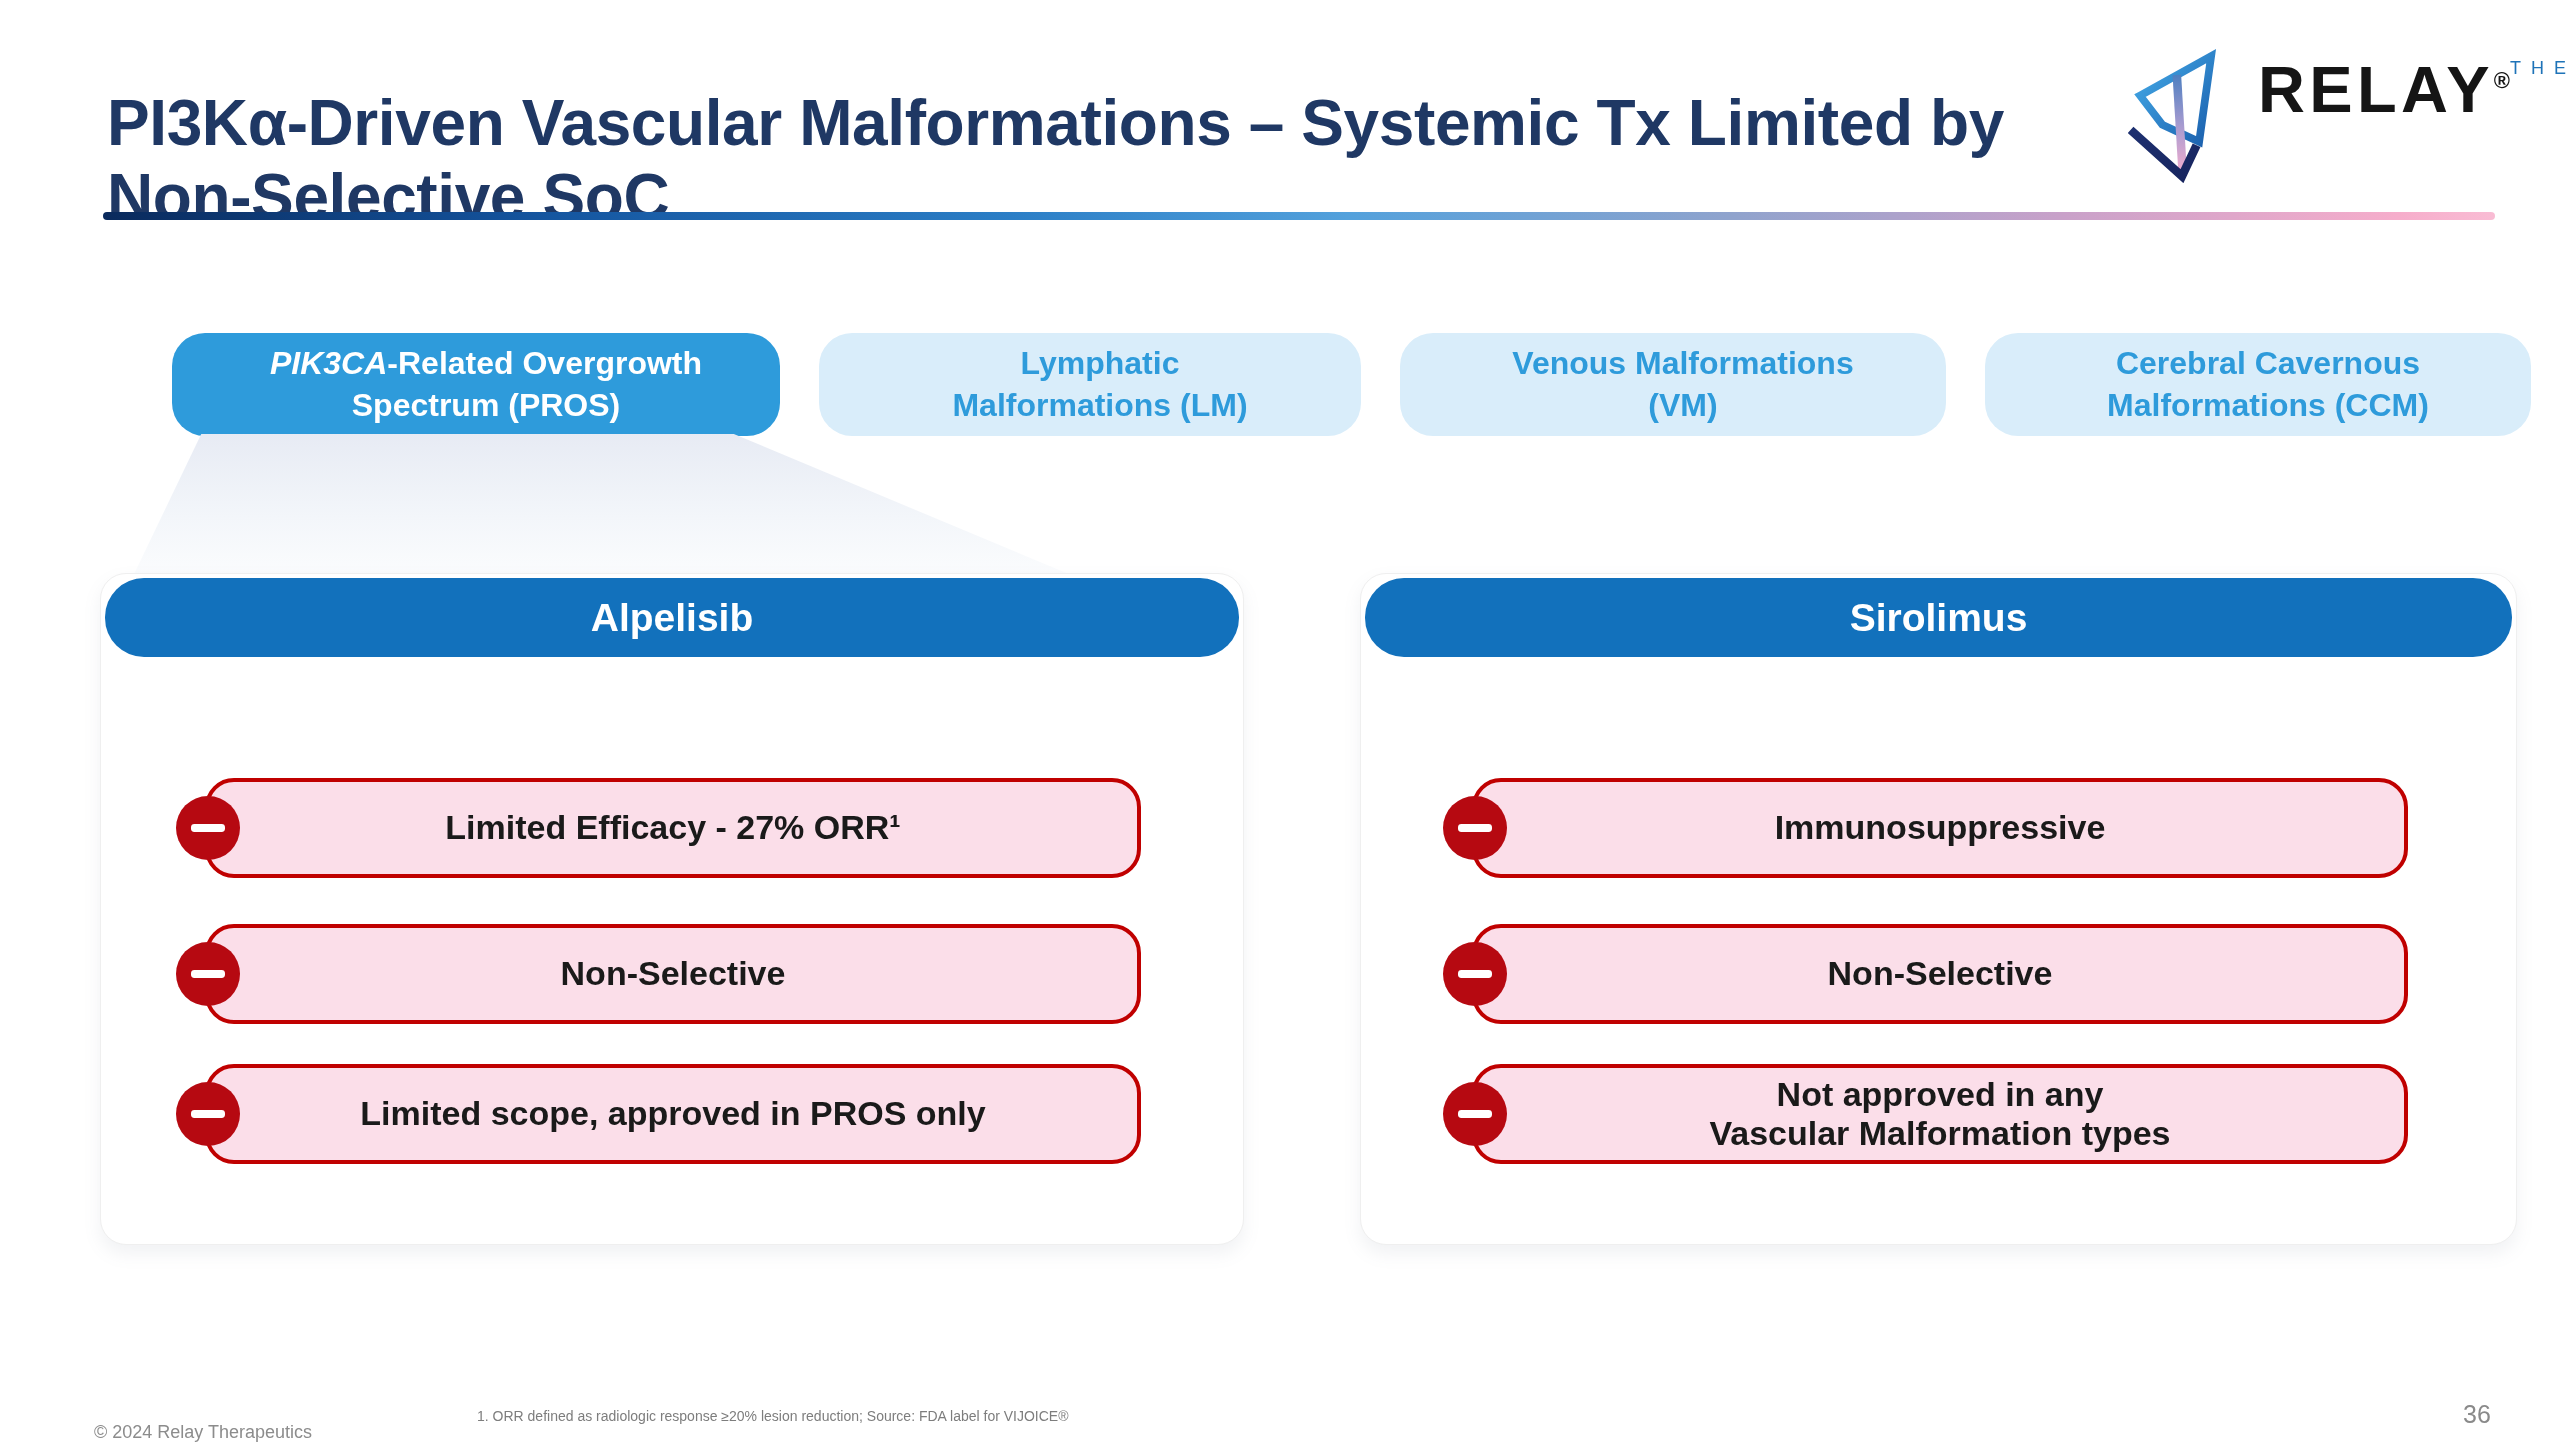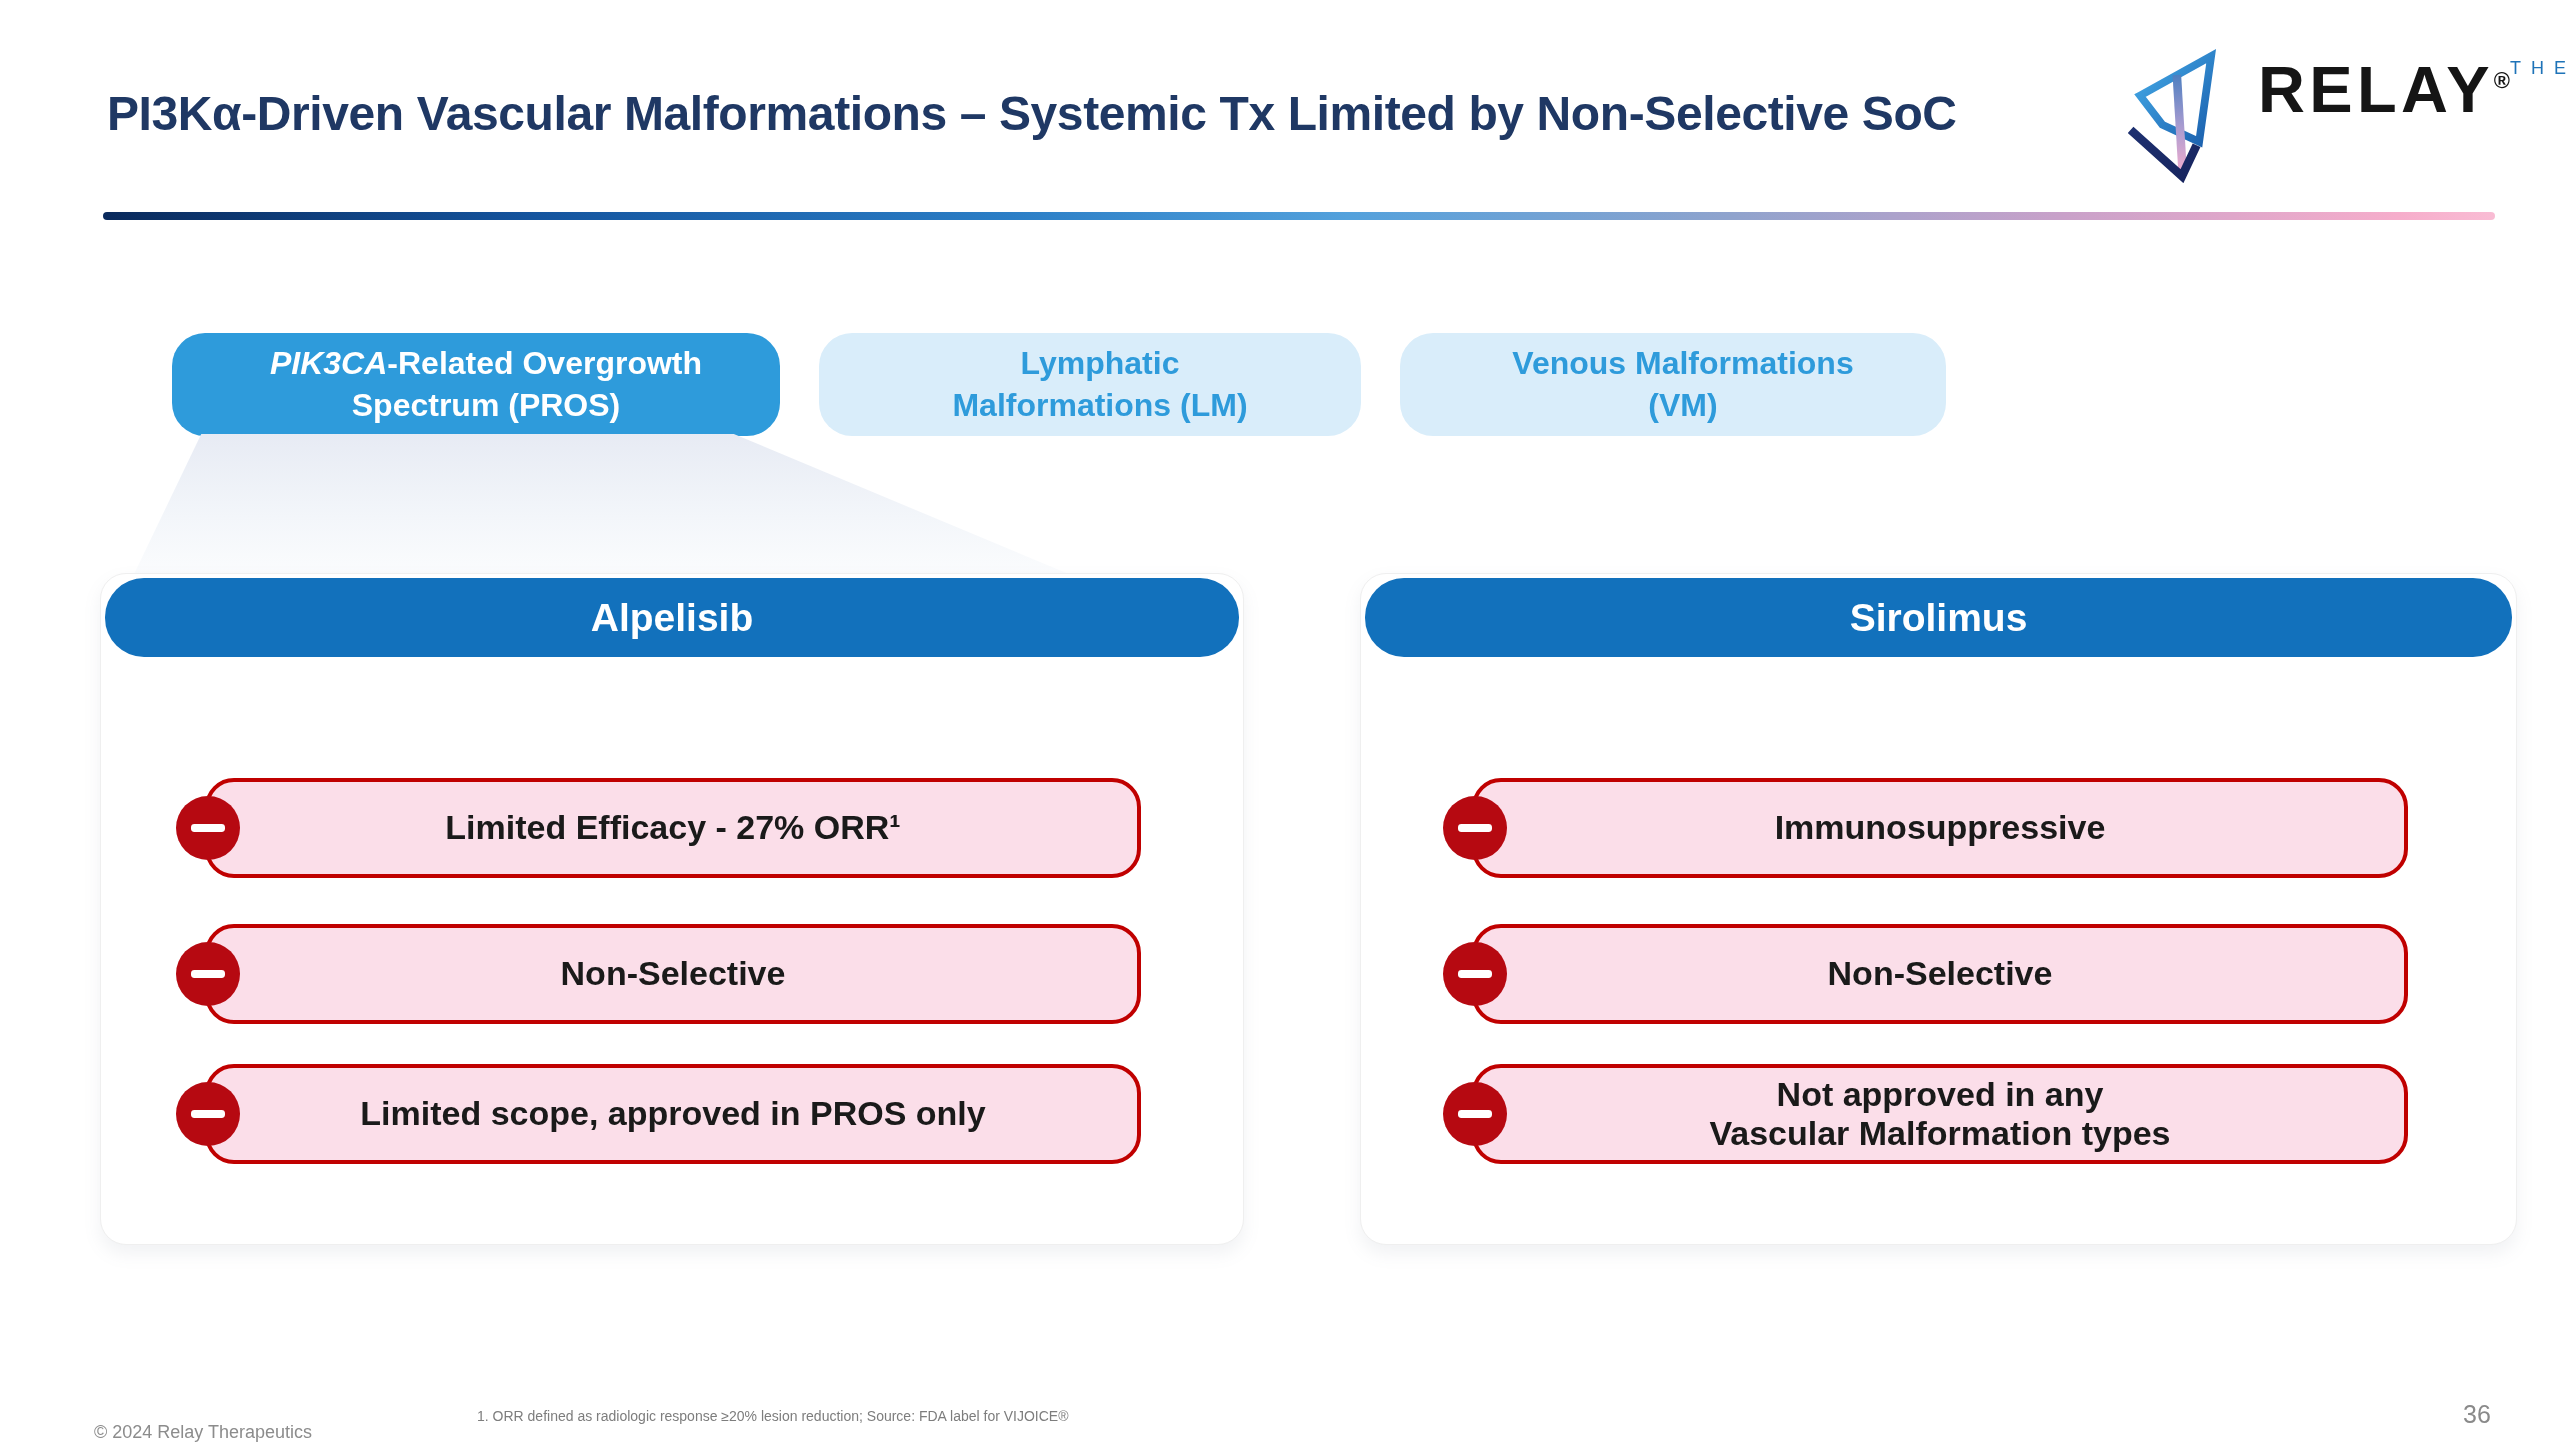--- a/index.html
+++ b/index.html
@@ -1,21 +1,21 @@
 <!DOCTYPE html>
 <html style="font-size:13.7px"><head>
 <meta charset="utf-8">
 <style>
   html,body{margin:0;padding:0;background:#ffffff;}
   .slide{position:relative;width:2576px;height:1449px;background:#ffffff;overflow:hidden;
          font-family:"Liberation Sans",sans-serif;}
 
   
   .title{position:absolute;left:107px;top:86px;width:2001px;
-         font-size:48px;font-weight:bold;color:#1F3864;letter-spacing:-0.4px;}
+         font-size:64px;font-weight:bold;color:#1F3864;letter-spacing:-0.4px;}
   .divider{position:absolute;left:103px;top:212px;width:2392px;height:7.7px;border-radius:4.3px;
          background:linear-gradient(90deg,#0A2A5C 0%,#14549E 18%,#2B7EC6 38%,#53A1DC 52%,
                     #8FA3CD 68%,#C9A1C9 82%,#F6ADCB 96%,#F9BCD4 100%);}
 
   
   .logo{position:absolute;left:2128px;top:39px;display:flex;align-items:flex-start;gap:22px;}
   .logo-mark{width:108px;height:144px;}
   .logo-text{display:flex;flex-direction:row;margin-top:9px;}
   .logo-name{font-size:65px;line-height:65px;font-weight:bold;color:#151515;letter-spacing:4.3px;}
   .logo-reg{font-size:22px;vertical-align:24px;letter-spacing:0;}
@@ -104,20 +104,24 @@
 Spectrum (PROS)</span></span>
     </div>
     <div class="tab tab-inactive tab-w2">
       <span class="tab-label">Lymphatic
 Malformations (LM)</span>
     </div>
     <div class="tab tab-inactive tab-w3">
       <span class="tab-label">Venous Malformations
 (VM)</span>
     </div>
+    <div class="tab tab-inactive tab-w4">
+      <span class="tab-label">Cerebral Cavernous
+Malformations (CCM)</span>
+    </div>
   </div>
 
   <div class="funnel"></div>
 
   <div class="card card-left">
     <div class="card-header">Alpelisib</div>
     <div class="pill pill-1">
       <span class="minus-badge">
           <span class="minus-bar"></span>
         </span>

